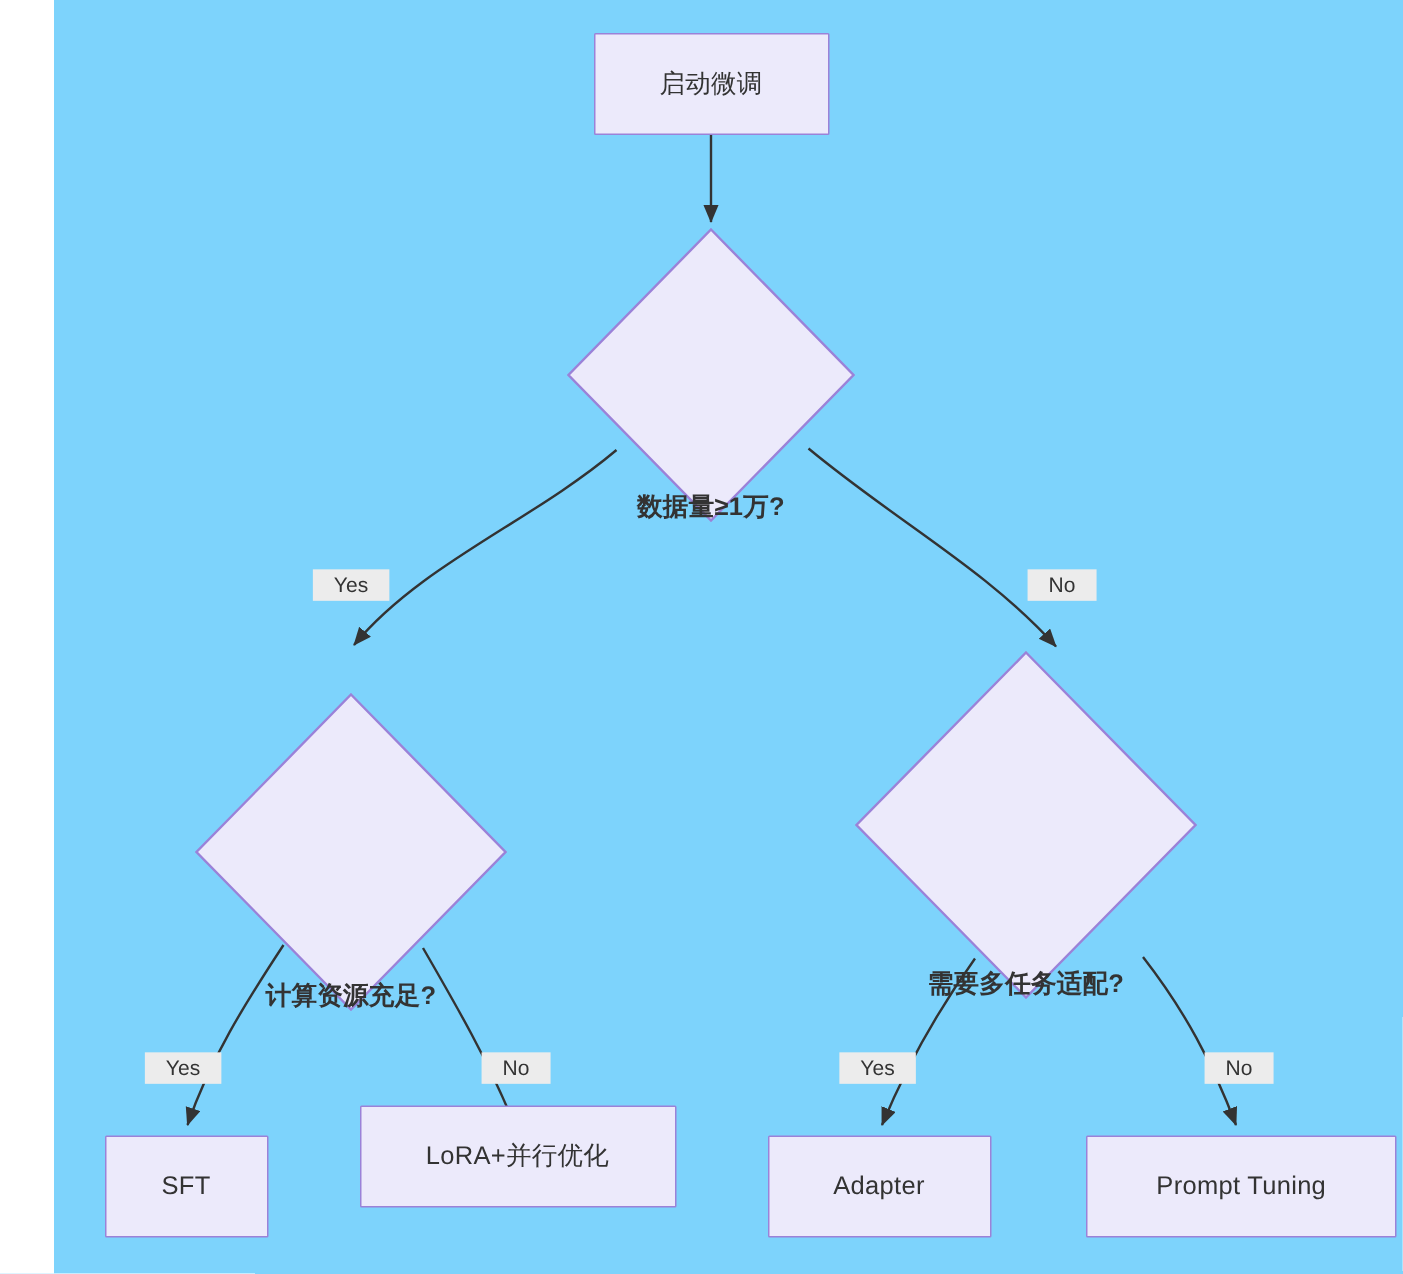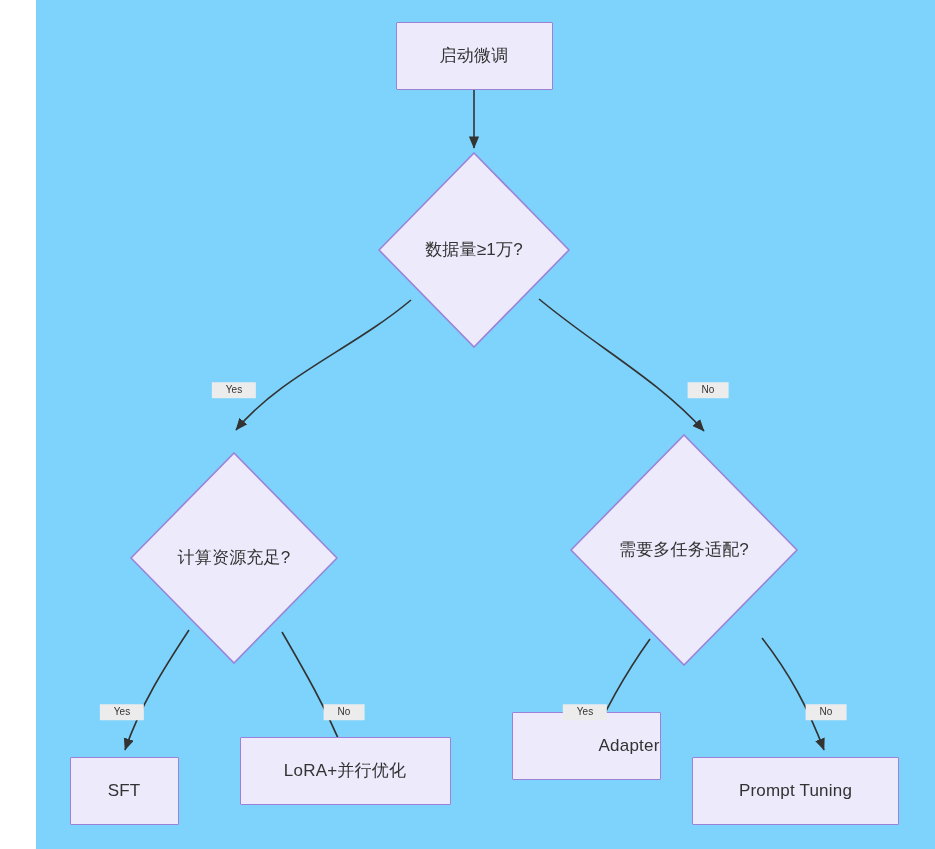--- a/index.html
+++ b/index.html
@@ -41,22 +41,23 @@
   }
   .node-rect .node-label {
     color: #333333;
     font-size: 17px;
     line-height: 1.25;
     letter-spacing: 0.2px;
     white-space: nowrap;
   }
   .node-diamond {
     display: flex;
-    align-items: center;
+    align-items: flex-end;
     justify-content: center;
+    font-weight: bold;
   }
   .diamond-shape {
     position: absolute;
     left: 0;
     top: 0;
     width: 100%;
     height: 100%;
   }
   .node-diamond .node-label {
     position: relative;
@@ -64,21 +65,21 @@
     font-size: 17px;
     line-height: 1.25;
     letter-spacing: 0.2px;
     white-space: nowrap;
     z-index: 2;
   }
   .edge-label {
     position: absolute;
     background: #ECECEC;
     color: #333333;
-    font-size: 10px;
+    font-size: 14px;
     line-height: 1.35;
     padding: 1px 14px;
     white-space: nowrap;
     transform: translate(-50%, -50%);
   }
 </style>
 </head>
 <body>
 
 <div id="flow-root">
@@ -103,42 +104,42 @@
   <div id="node-layer">
       <div class="node node-rect" style="left: 359.5px; top: 22px; width: 157px; height: 68px;">
         <span class="node-label">启动微调</span>
       </div>
       <div class="node node-diamond" style="left: 342px; top: 152px; width: 192px; height: 196px;">
         <svg class="diamond-shape" viewBox="0 0 192 196" preserveAspectRatio="none">
           <polygon points="96,1 191,98 96,195 1,98" fill="#ECEAFB" stroke="#9B82D8" stroke-width="1.6"></polygon>
         </svg>
         <span class="node-label">数据量≥1万?</span>
       </div>
-      <div class="node node-diamond" style="left: 94px; top: 452px; width: 208px; height: 212px;">
+      <div class="node node-diamond" style="left: 94px; top: 462px; width: 208px; height: 212px;">
         <svg class="diamond-shape" viewBox="0 0 208 212" preserveAspectRatio="none">
           <polygon points="104,1 207,106 104,211 1,106" fill="#ECEAFB" stroke="#9B82D8" stroke-width="1.6"></polygon>
         </svg>
         <span class="node-label">计算资源充足?</span>
       </div>
       <div class="node node-diamond" style="left: 534px; top: 434px; width: 228px; height: 232px;">
         <svg class="diamond-shape" viewBox="0 0 228 232" preserveAspectRatio="none">
           <polygon points="114,1 227,116 114,231 1,116" fill="#ECEAFB" stroke="#9B82D8" stroke-width="1.6"></polygon>
         </svg>
         <span class="node-label">需要多任务适配?</span>
       </div>
       <div class="node node-rect" style="left: 33.5px; top: 757px; width: 109px; height: 68px; align-items: center;">
         <span class="node-label">SFT</span>
       </div>
       <div class="node node-rect" style="left: 203.5px; top: 737px; width: 211px; height: 68px;">
         <span class="node-label">LoRA+并行优化</span>
       </div>
-      <div class="node node-rect" style="left: 475.5px; top: 712px; width: 149px; height: 68px; justify-content: flex-end;">
+      <div class="node node-rect" style="left: 475.5px; top: 757px; width: 149px; height: 68px;">
         <span class="node-label">Adapter</span>
       </div>
-      <div class="node node-rect" style="left: 656px; top: 757px; width: 207px; height: 68px; justify-content: center;">
+      <div class="node node-rect" style="left: 688px; top: 757px; width: 207px; height: 68px; justify-content: center;">
         <span class="node-label">Prompt Tuning</span>
       </div>
     </div>
   <div id="edge-label-layer">
       <div class="edge-label" style="left: 198px; top: 390px;">Yes</div>
       <div class="edge-label" style="left: 672px; top: 390px;">No</div>
       <div class="edge-label" style="left: 86px; top: 712px;">Yes</div>
       <div class="edge-label" style="left: 308px; top: 712px;">No</div>
       <div class="edge-label" style="left: 549px; top: 712px;">Yes</div>
       <div class="edge-label" style="left: 790px; top: 712px;">No</div>

